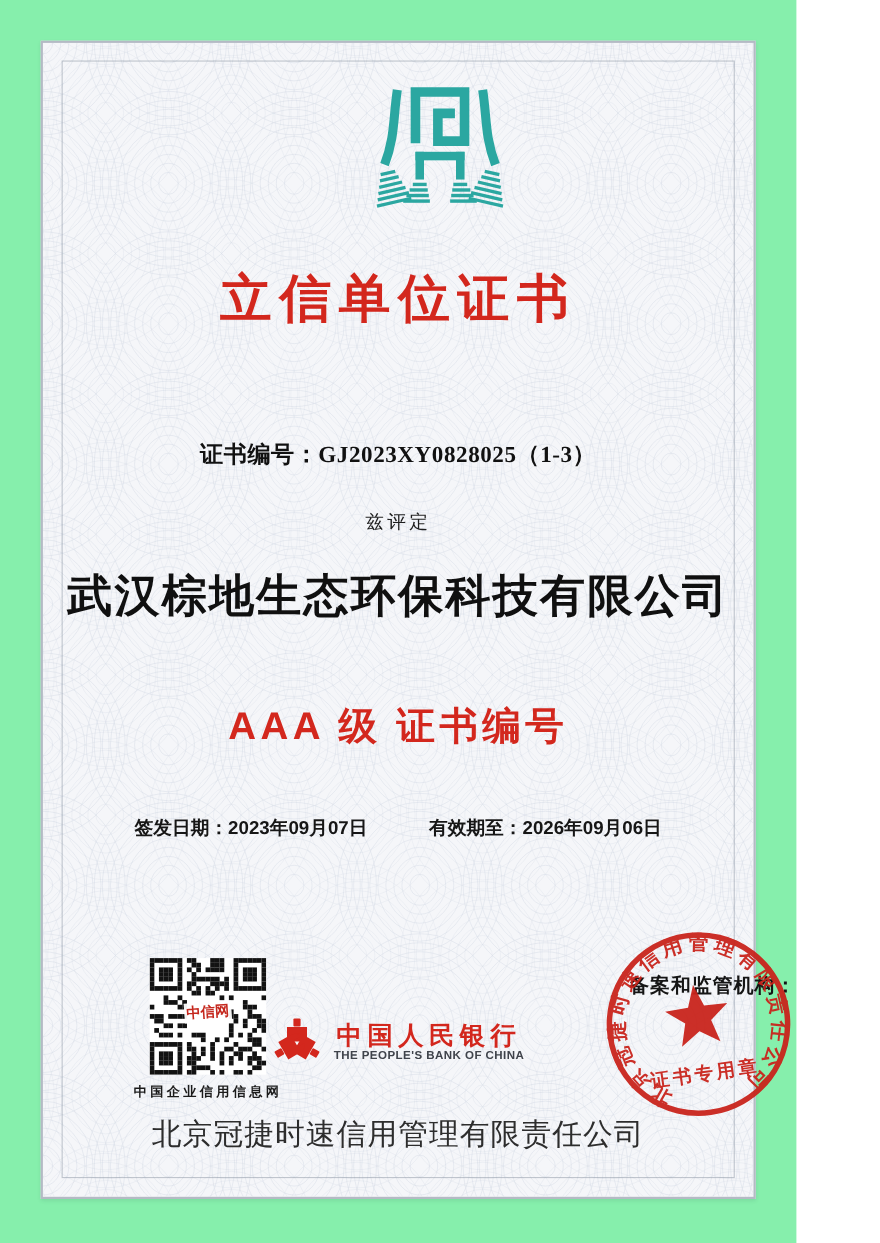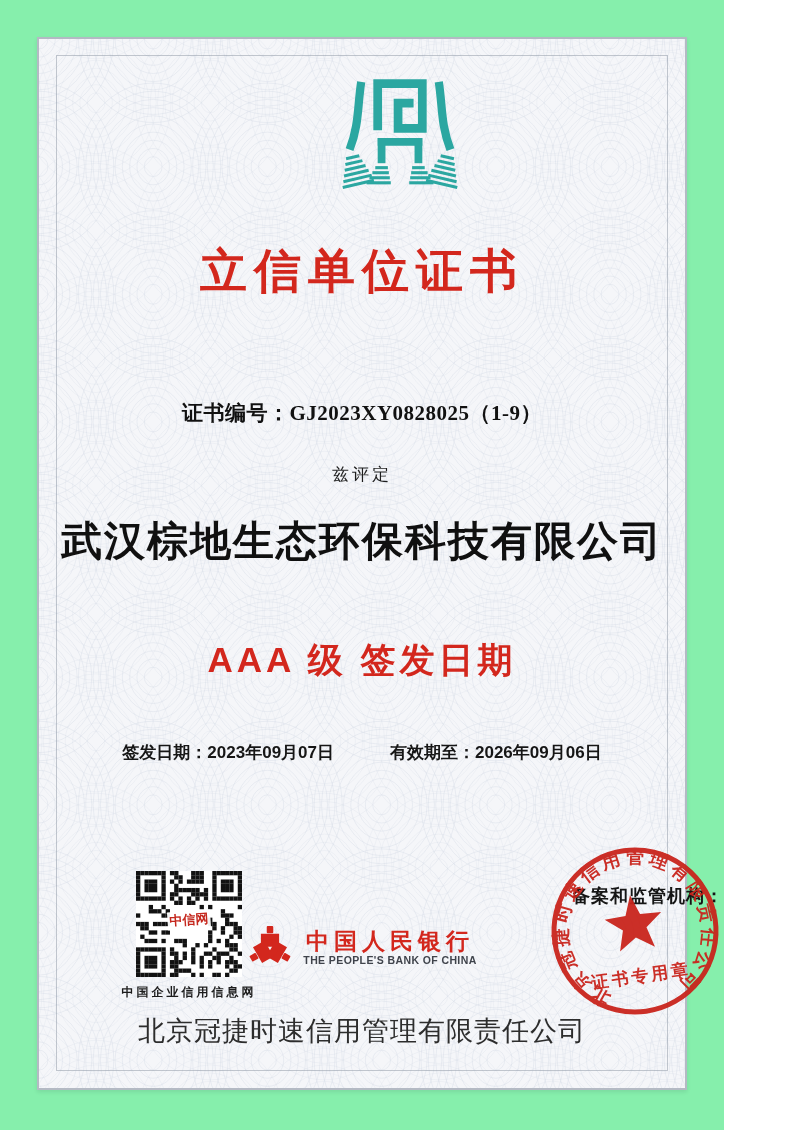--- a/index.html
+++ b/index.html
@@ -1769,26 +1769,26 @@
       <rect x="72.5" y="95" width="13" height="3.2"></rect>
       <rect x="71.5" y="100.2" width="17" height="3.2"></rect>
       <rect x="70.5" y="105.4" width="21" height="3.2"></rect>
       <rect x="69.5" y="110.6" width="25" height="3.2"></rect>
     </g>
   </svg>
 
   <div class="abs title">立信单位证书</div>
 
   <div class="abs cert-no">
-    <span>证书编号：</span><span>GJ2023XY0828025（1-9）</span>
+    <span>证书编号：</span><span>GJ2023XY0828025（1-3）</span>
   </div>
 
   <div class="abs hereby">兹评定</div>
   <div class="abs company">武汉棕地生态环保科技有限公司</div>
-  <div class="abs rating">AAA 级 签发日期</div>
+  <div class="abs rating">AAA 级 证书编号</div>
 
   <div class="abs dates">
     <span><span>签发日期：</span><span>2023年09月07日</span></span>
     <span><span>有效期至：</span><span>2026年09月06日</span></span>
   </div>
 
 
   <div class="qr-block">
     <div class="qr-wrap">
       <svg id="qr-svg" width="106" height="106" viewBox="0 0 106 106">

